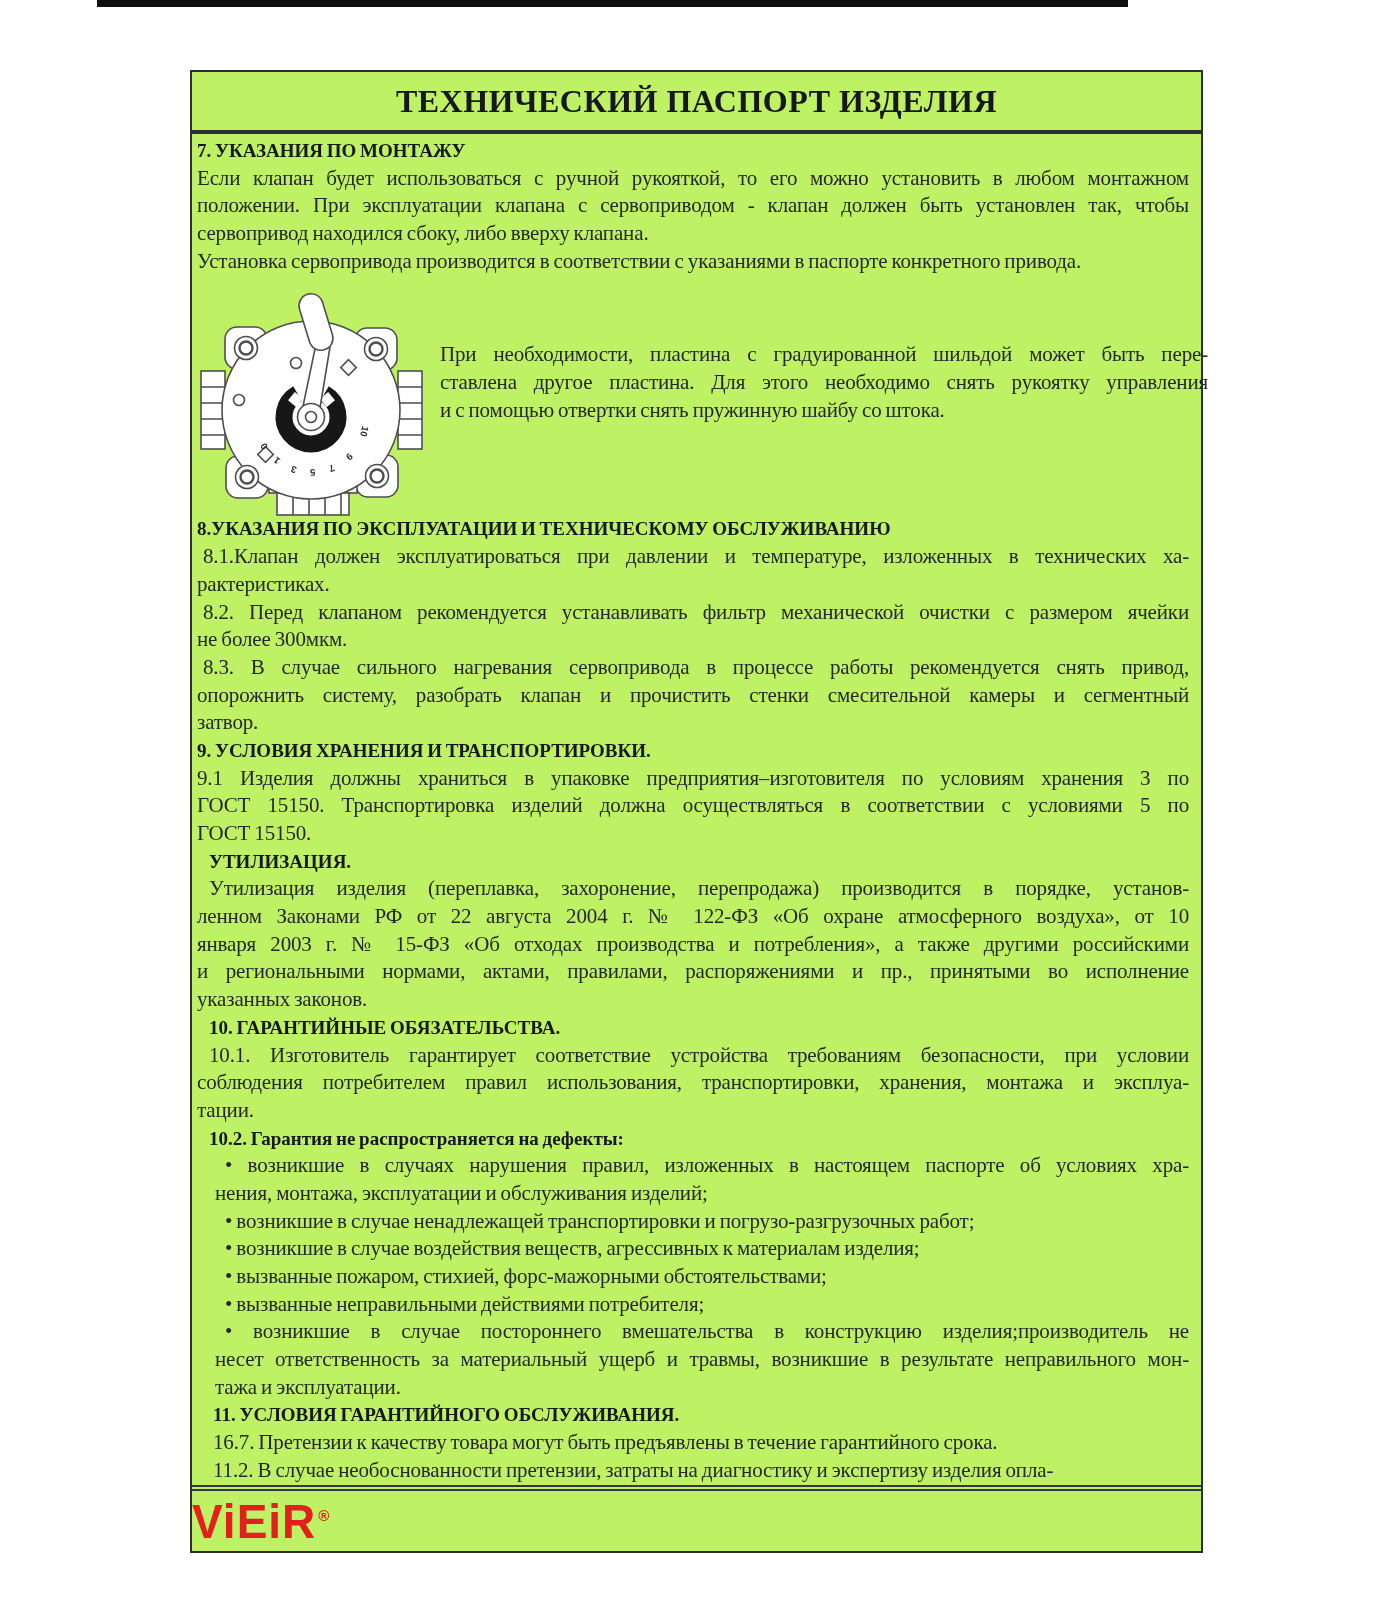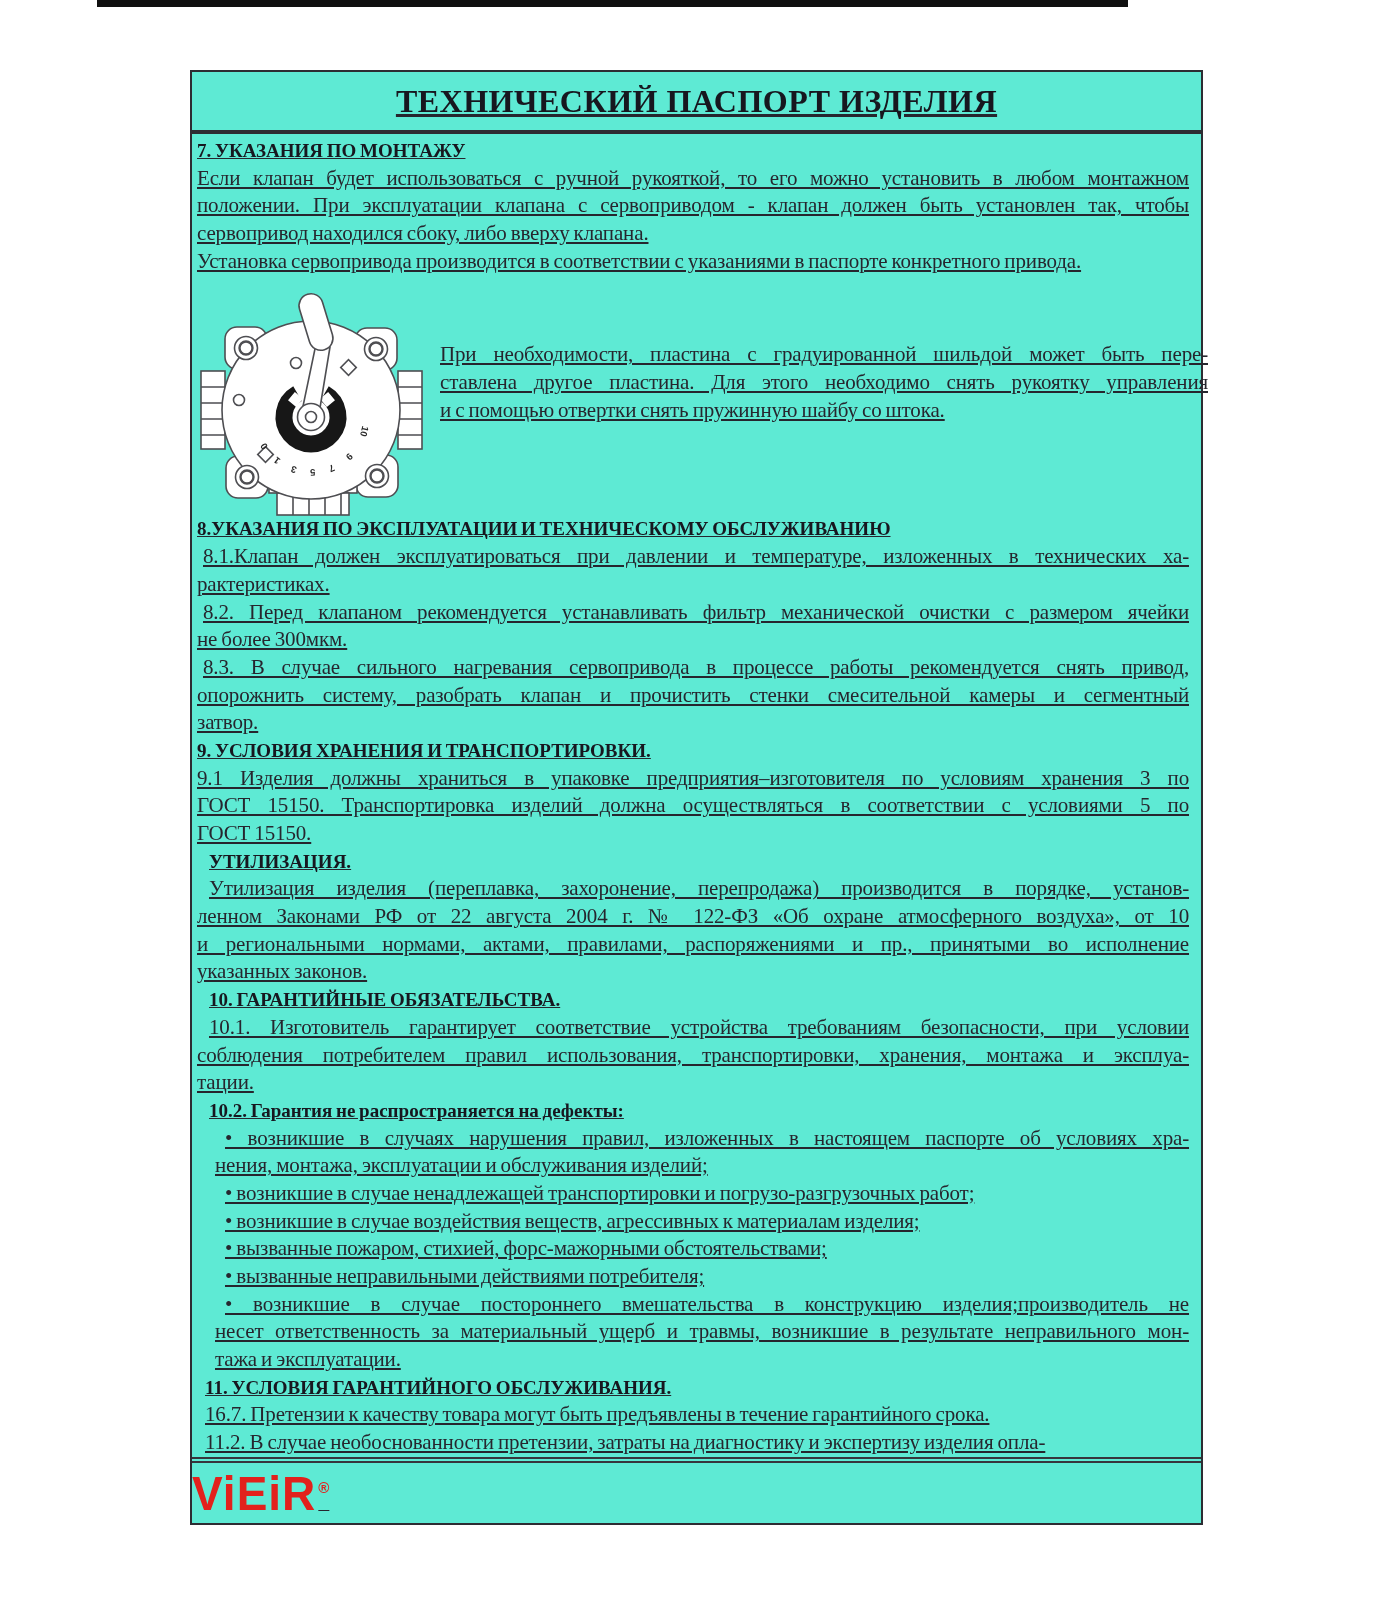--- a/index.html
+++ b/index.html
@@ -3,30 +3,30 @@
 <meta charset="utf-8">
 <style>
   html,body{margin:0;padding:0;}
   body{
     width:1400px;height:1600px;background:#ffffff;position:relative;
     font-family:"Liberation Serif", serif;color:#26262e;
   }
   .topbar{position:absolute;left:97px;top:0;width:1031px;height:7px;background:#101010;}
   .frame{
     position:absolute;left:190px;top:70px;width:1013px;box-sizing:border-box;
-    border:2px solid #2d2d33;background:#5eead4;text-decoration:underline;
+    border:2px solid #2d2d33;background:#bef264;
   }
   .titlebar{height:58px;border-bottom:4px solid #2d2d33;display:flex;align-items:center;justify-content:center;}
   .title{font-size:32px;font-weight:bold;color:#17171f;letter-spacing:0.5px;}
   .content{padding:3px 12px 0 5px;font-size:21px;letter-spacing:-0.15px;word-spacing:-1px;}
   .ln{display:block;height:27.7px;line-height:27.7px;overflow:visible;}
   .j{text-align:justify;text-align-last:justify;}
   .hd{font-weight:bold;font-size:19px;color:#17171f;letter-spacing:0;}
   .p6{padding-left:6px;}
-  .p8{padding-left:8px;}
+  .p8{padding-left:8px;margin-left:8px;}
   .p10{padding-left:12px;}
   .p18{padding-left:18px;}
   .p28{padding-left:28px;}
   .figure{position:relative;height:240px;}
   .valve{position:absolute;left:2px;top:8px;}
   .figcap{margin-left:243px;padding-top:66px;width:768px;}
   .footerbox{border-top:6px double #36363c;height:60px;display:flex;align-items:center;justify-content:flex-start;}
   .logo{
     font-family:"Liberation Sans", sans-serif;font-weight:bold;font-size:46px;
     letter-spacing:1px;transform:scaleY(1.04);display:inline-block;
@@ -124,20 +124,21 @@
     <div class="ln">затвор.</div>
 
     <div class="ln hd">9. УСЛОВИЯ ХРАНЕНИЯ И ТРАНСПОРТИРОВКИ.</div>
     <div class="ln j">9.1 Изделия должны храниться в упаковке предприятия–изготовителя по условиям хранения 3 по</div>
     <div class="ln j">ГОСТ 15150.  Транспортировка изделий должна осуществляться в соответствии с условиями 5 по</div>
     <div class="ln">ГОСТ 15150.</div>
 
     <div class="ln hd p10">УТИЛИЗАЦИЯ.</div>
     <div class="ln j p10">Утилизация изделия (переплавка, захоронение, перепродажа) производится в порядке, установ-</div>
     <div class="ln j">ленном Законами РФ от 22 августа 2004 г. № 122-ФЗ «Об охране атмосферного воздуха», от 10</div>
+    <div class="ln j">января 2003 г. № 15-ФЗ «Об отходах производства и потребления», а также другими российскими</div>
     <div class="ln j">и региональными нормами, актами, правилами, распоряжениями и пр., принятыми во исполнение</div>
     <div class="ln">указанных законов.</div>
 
     <div class="ln hd p10">10. ГАРАНТИЙНЫЕ ОБЯЗАТЕЛЬСТВА.</div>
     <div class="ln j p10">10.1. Изготовитель гарантирует соответствие устройства требованиям безопасности, при условии</div>
     <div class="ln j">соблюдения потребителем правил использования, транспортировки, хранения, монтажа и эксплуа-</div>
     <div class="ln">тации.</div>
     <div class="ln hd p10">10.2. Гарантия не распространяется на дефекты:</div>
 
     <div class="ln j p28">• возникшие в случаях нарушения правил, изложенных в настоящем паспорте об условиях хра-</div>

